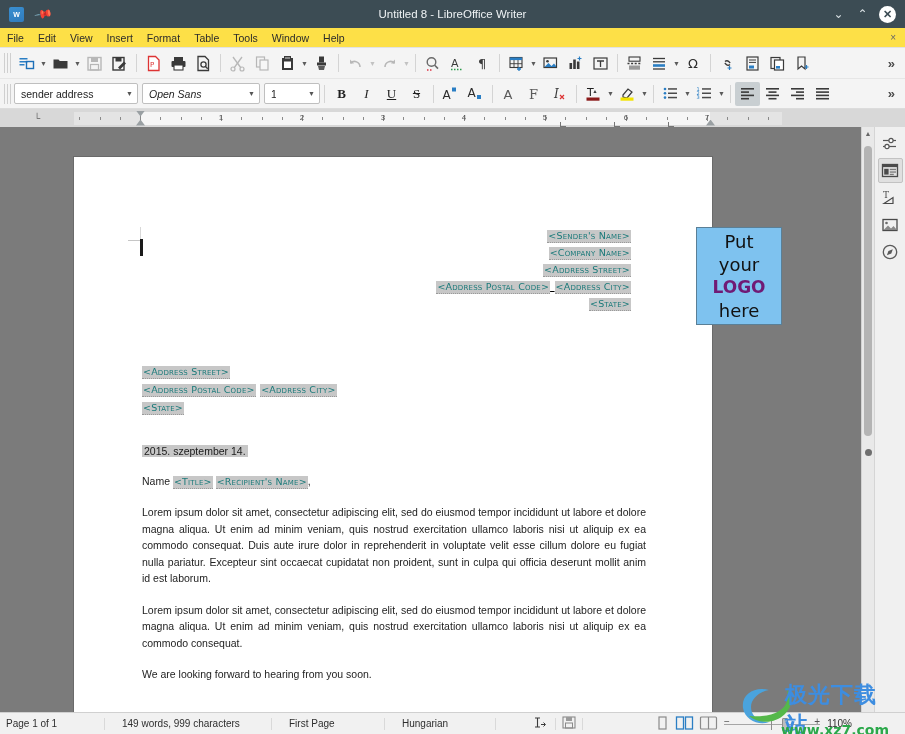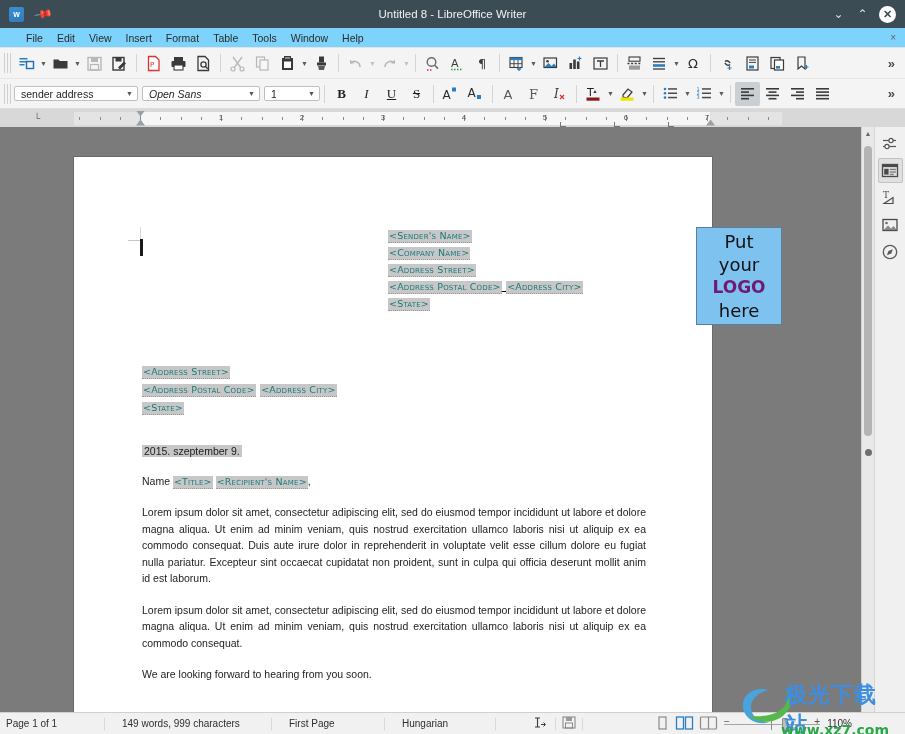--- a/index.html
+++ b/index.html
@@ -29,22 +29,22 @@
   }
   .tb-buttons { margin-left: auto; display: flex; align-items: center; gap: 9px; margin-right: 9px; z-index: 2; }
   .tb-btn { font-size: 12px; color: #d7dfe2; width: 15px; text-align: center; cursor: pointer; line-height: 1; }
   .tb-close {
     width: 17px; height: 17px; border-radius: 50%; background: #ffffff; color: #3c4c54;
     display: flex; align-items: center; justify-content: center; font-size: 11px; font-weight: 600;
   }
 
   
   .menubar {
-    height: 20px; background: #7dd3fc; border-bottom: 1px solid #e2e2e2;
-    display: flex; align-items: center; padding-left: 19px; position: relative; flex: 0 0 20px;
+    height: 20px; background: #fde047; border-bottom: 1px solid #e2e2e2;
+    display: flex; align-items: center; padding-left: 0; position: relative; flex: 0 0 20px;
   }
   .menu-item { font-size: 10.5px; color: #2b2b2b; padding: 0 7px; cursor: default; }
   .menubar-close { position: absolute; right: 9px; font-size: 10px; color: #666; cursor: pointer; }
 
   
   .toolbar {
     background: #f4f4f4; display: flex; align-items: center;
     padding: 0 4px; position: relative; border-bottom: 1px solid #e6e6e6;
   }
   .toolbar-main { height: 31px; flex: 0 0 31px; }
@@ -57,21 +57,21 @@
   }
   .tb-ico svg { display: block; }
   .tb-caret { width: 9px; height: 24px; display: flex; align-items: center; justify-content: center;
               font-size: 7px; color: #5a5a5a; cursor: pointer; flex: 0 0 auto; }
   .tb-sep { width: 1px; height: 18px; background: #d4d4d4; margin: 0 4px; flex: 0 0 1px; }
   .tb-more { margin-left: auto; font-size: 13px; color: #4a4a4a; padding: 0 6px; cursor: pointer; font-weight: bold; }
   .dim { opacity: .32; }
 
   
   .combo {
-    height: 15px; background: #fff; border: 1px solid #bfbfbf; border-radius: 2px;
+    height: 21px; background: #fff; border: 1px solid #bfbfbf; border-radius: 2px;
     display: flex; align-items: center; padding: 0 4px 0 6px; font-size: 10.5px; color: #1d1d1d;
     cursor: pointer; flex: 0 0 auto;
   }
   .combo .cv { flex: 1; overflow: hidden; white-space: nowrap; }
   .combo .ca { font-size: 7px; color: #555; margin-left: 4px; }
   .combo-style { width: 124px; }
   .combo-font  { width: 118px; margin-left: 4px; font-style: italic; }
   .combo-size  { width: 56px;  margin-left: 4px; gap: 28px; }
 
   .fmt-btn {
@@ -110,21 +110,21 @@
   .doc { position: absolute; left: 68px; top: 70px; width: 504px; }
 
   .field {
     background: #c7c7c7; color: #1b7a7a; font-family: "DejaVu Sans", sans-serif;
     font-variant: small-caps; font-size: 9.5px; letter-spacing: .2px;
     padding: 0 1px; border-bottom: 1px dotted #9a9a9a; display: inline-block; line-height: 12px;
   }
   .field-date {
     background: #c7c7c7; color: #1b1b1b; font-size: 10.5px; padding: 0 2px; display: inline-block;
   }
-  .sender-block { text-align: left; width: 243px; margin-left: 246px; line-height: 13.5px; text-decoration: underline; }
+  .sender-block { text-align: right; width: 243px; margin-left: 246px; line-height: 13.5px; text-decoration: underline; }
   .sender-block .row { margin-bottom: 1px; white-space: nowrap; }
   .recipient-block { margin-top: 52px; line-height: 14px; }
   .recipient-block .row { margin-bottom: 2px; }
 
   .logo-box {
     position: absolute; left: 554px; top: 0px; width: 86px; height: 98px;
     background: #7ec2ef; border: 1px solid #5a7f96;
     display: flex; flex-direction: column; align-items: center; justify-content: center;
     line-height: 23px;
   }
@@ -671,21 +671,21 @@
             <div class="row">
               <span class="field">&lt;Address Postal Code&gt;</span>
               <span class="field">&lt;Address City&gt;</span>
             </div>
             <div class="row">
               <span class="field">&lt;State&gt;</span>
             </div>
           </div>
 
           <div class="line-date">
-            <span class="field-date">2015. szeptember 9.</span>
+            <span class="field-date">2015. szeptember 14.</span>
           </div>
 
           <div class="line-dear">
             <span>Name </span><span class="field">&lt;Title&gt;</span> <span class="field">&lt;Recipient's Name&gt;</span><span>,</span>
           </div>
 
           <div class="para">Lorem ipsum dolor sit amet, consectetur adipiscing elit, sed do eiusmod tempor incididunt ut labore et dolore magna aliqua. Ut enim ad minim veniam, quis nostrud exercitation ullamco laboris nisi ut aliquip ex ea commodo consequat. Duis aute irure dolor in reprehenderit in voluptate velit esse cillum dolore eu fugiat nulla pariatur. Excepteur sint occaecat cupidatat non proident, sunt in culpa qui officia deserunt mollit anim id est laborum.</div>
           <div class="para">Lorem ipsum dolor sit amet, consectetur adipiscing elit, sed do eiusmod tempor incididunt ut labore et dolore magna aliqua. Ut enim ad minim veniam, quis nostrud exercitation ullamco laboris nisi ut aliquip ex ea commodo consequat.</div>
           <div class="line-plain">We are looking forward to hearing from you soon.</div>
 

